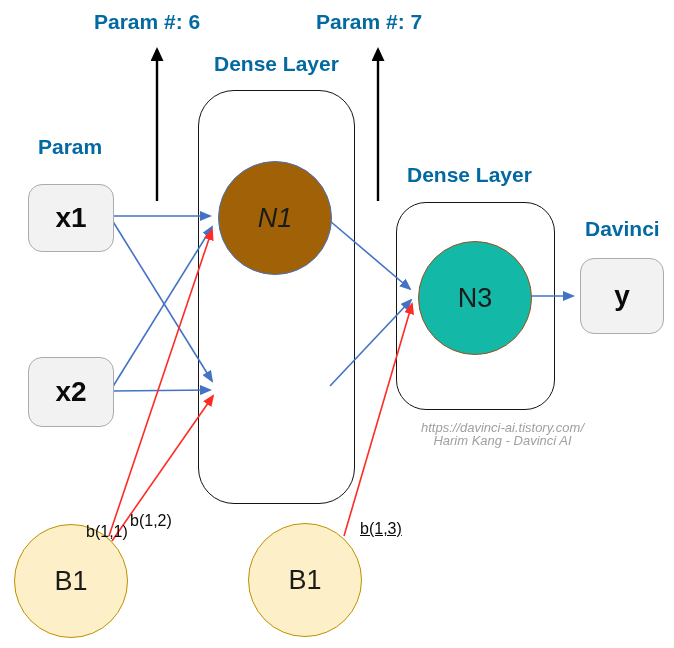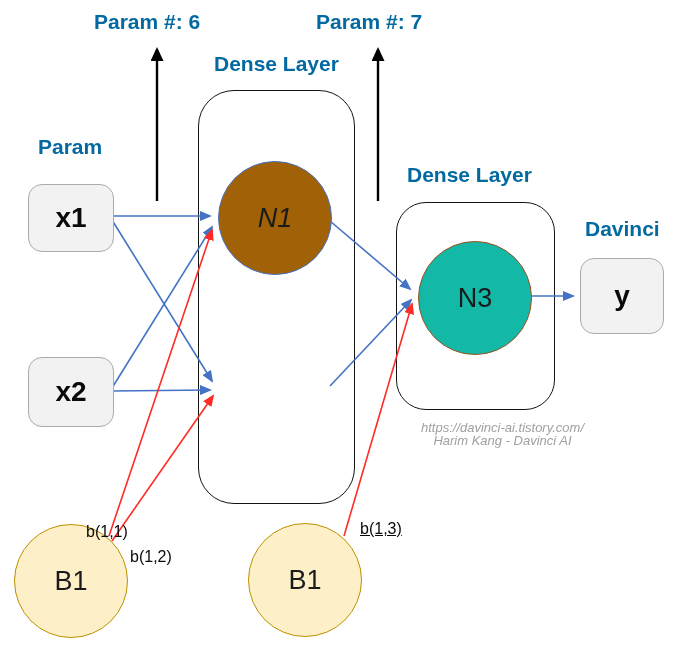--- a/index.html
+++ b/index.html
@@ -37,21 +37,21 @@
   #label-param-1{left:94px;top:10px;}
   #label-param-2{left:316px;top:10px;}
   #label-dense-1{left:214px;top:52px;}
   #label-dense-2{left:407px;top:163px;}
   #label-input{left:38px;top:135px;}
   #label-output{left:585px;top:217px;}
   .bias-label{
     position:absolute;z-index:4;font-size:16px;color:#0a0a0a;white-space:nowrap;font-weight:400;
   }
   #label-b11{left:62px;top:523px;margin-left:24px;}
-  #label-b12{left:130px;top:548px;}
+  #label-b12{left:130px;top:512px;}
   #label-b13{left:360px;top:520px;text-decoration:underline;}
   #watermark{
     position:absolute;left:405px;top:422px;width:195px;z-index:4;
     font-style:italic;font-size:13px;line-height:12.5px;color:#a0a0a0;text-align:center;
   }
 </style>
 </head>
 <body>
 
 <div id="canvas">

